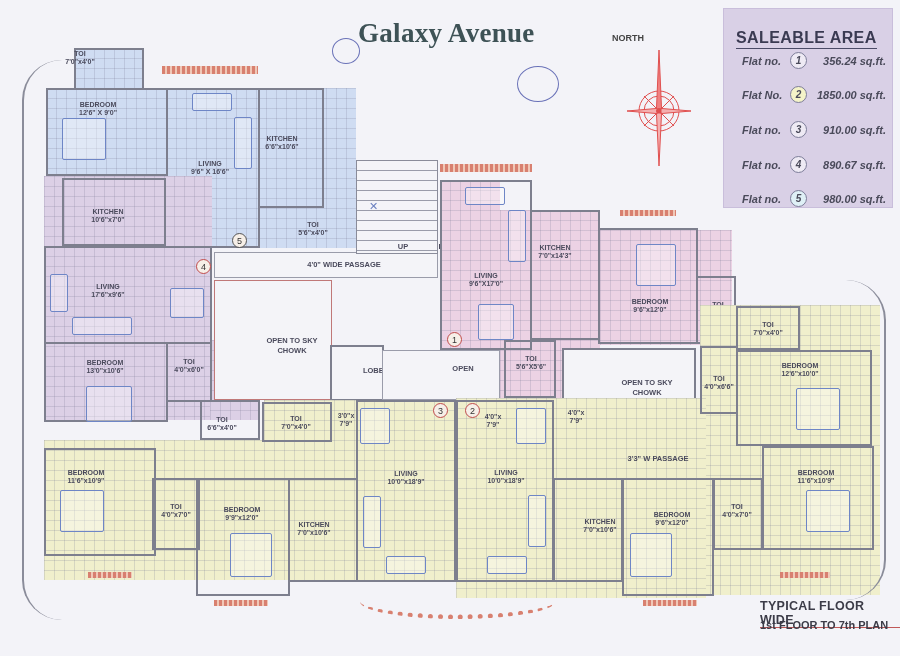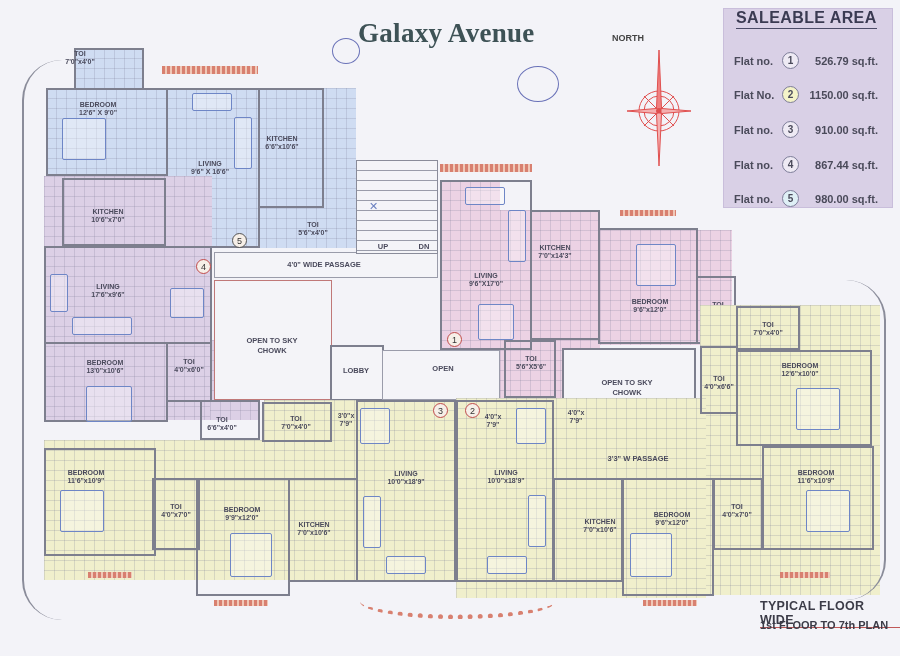--- a/index.html
+++ b/index.html
@@ -1,38 +1,38 @@
 <!DOCTYPE html>
 <html><head>
 <meta charset="utf-8">
 <style>
   html,body{margin:0;padding:0;}
   body{width:900px;height:656px;background:#f3f3f8;position:relative;overflow:hidden;font-family:"Liberation Sans",sans-serif;}
   .abs{position:absolute;}
   .title{left:358px;top:18px;font-family:"Liberation Serif",serif;font-weight:bold;font-size:27px;color:#3e5256;letter-spacing:0.3px;}
   
   .legend{left:723px;top:8px;width:168px;height:198px;background:#d9d0e6;border:1px solid #c9bedb;}
-  .legend-title{position:absolute;left:12px;top:0;font-weight:bold;font-size:16px;color:#3a3a52;letter-spacing:0.4px;border-bottom:1.5px solid #4a4a66;padding-bottom:1px;}
-  .leg-row{position:absolute;left:10px;width:152px;font-size:11px;font-weight:bold;color:#4a4a5a;display:flex;align-items:center;}
+  .legend-title{position:absolute;left:12px;top:20px;font-weight:bold;font-size:16px;color:#3a3a52;letter-spacing:0.4px;border-bottom:1.5px solid #4a4a66;padding-bottom:1px;}
+  .leg-row{position:absolute;left:18px;width:152px;font-size:11px;font-weight:bold;color:#4a4a5a;display:flex;align-items:center;font-style:italic;}
   .leg-row .lbl{width:48px;}
   .leg-row .num{width:15px;height:15px;border:1.3px solid #7d7d99;border-radius:50%;display:flex;align-items:center;justify-content:center;font-size:10px;margin-right:6px;background:#eeeaf4;}
   .leg-row .area{flex:1;text-align:right;padding-right:8px;}
   
   .north-label{left:612px;top:33px;font-size:9px;font-weight:bold;color:#444;}
   
   .zone{position:absolute;}
   .grid{background-image:linear-gradient(rgba(120,120,150,0.22) 1px,transparent 1px),linear-gradient(90deg,rgba(120,120,150,0.22) 1px,transparent 1px);background-size:10px 10px;}
   .blue{background-color:#cfdcf2;}
   .pink{background-color:#ecd2e4;}
   .mauve{background-color:#dcd0e6;}
   .yellow{background-color:#f0efcc;}
   .white{background-color:#f4f4f8;}
   .wall{position:absolute;border:2px solid #7d7f8e;box-sizing:border-box;}
   .room-label{position:absolute;font-size:7px;font-weight:bold;color:#4a4a5c;text-align:center;line-height:8px;white-space:nowrap;transform:translateX(-50%);}
-  .big-label{position:absolute;font-size:7.5px;font-weight:bold;color:#4a4a5c;text-align:center;line-height:10px;white-space:nowrap;transform:translateX(-50%);}
+  .big-label{position:absolute;font-size:7.5px;font-weight:bold;color:#4a4a5c;text-align:center;line-height:10px;white-space:nowrap;transform:translateX(-50%);margin-left:20px;}
   .flat-circle{position:absolute;width:13px;height:13px;border:1.3px solid #c04a4a;border-radius:50%;font-size:9px;color:#333;display:flex;align-items:center;justify-content:center;background:#f6efe8;}
   .flat-circle.dark{border-color:#555;}
   .furn{position:absolute;border:1.3px solid #6e86c6;box-sizing:border-box;background:rgba(255,255,255,0.35);border-radius:2px;}
   .redband{position:absolute;background:repeating-linear-gradient(90deg,#d88070 0 3px,#f0c8b8 3px 5px);}
   .plan-footer-title{left:760px;top:599px;font-size:12.5px;font-weight:bold;color:#3c3c48;border-bottom:1.5px solid #c05858;letter-spacing:0.3px;}
   .plan-footer-sub{left:760px;top:619px;font-size:11px;font-weight:bold;color:#3c3c48;}
   .scribble{position:absolute;border:1.3px solid #6a72b8;border-radius:50%;}
 </style>
 </head>
 <body>
@@ -55,36 +55,36 @@
     <line x1="50" y1="50" x2="20" y2="80"></line>
     <rect x="33" y="63" width="4" height="4" fill="#e05050"></rect>
   </g>
 </svg>
 
 <div class="abs legend">
   <div class="legend-title">SALEABLE AREA</div>
   <div class="leg-row" style="top:43px;">
     <span class="lbl">Flat no.</span>
     <span class="num">1</span>
-    <span class="area">526.79 sq.ft.</span>
+    <span class="area">356.24 sq.ft.</span>
   </div>
   <div class="leg-row" style="top:77px;">
     <span class="lbl">Flat No.</span>
     <span class="num" style="background:#f4f3c8;">2</span>
-    <span class="area">1150.00 sq.ft.</span>
+    <span class="area">1850.00 sq.ft.</span>
   </div>
   <div class="leg-row" style="top:112px;">
     <span class="lbl">Flat no.</span>
     <span class="num">3</span>
     <span class="area">910.00 sq.ft.</span>
   </div>
   <div class="leg-row" style="top:147px;">
     <span class="lbl">Flat no.</span>
     <span class="num">4</span>
-    <span class="area">867.44 sq.ft.</span>
+    <span class="area">890.67 sq.ft.</span>
   </div>
   <div class="leg-row" style="top:181px;">
     <span class="lbl">Flat no.</span>
     <span class="num" style="background:#dff0f6;">5</span>
     <span class="area">980.00 sq.ft.</span>
   </div>
 </div>
 
 <div>
 

